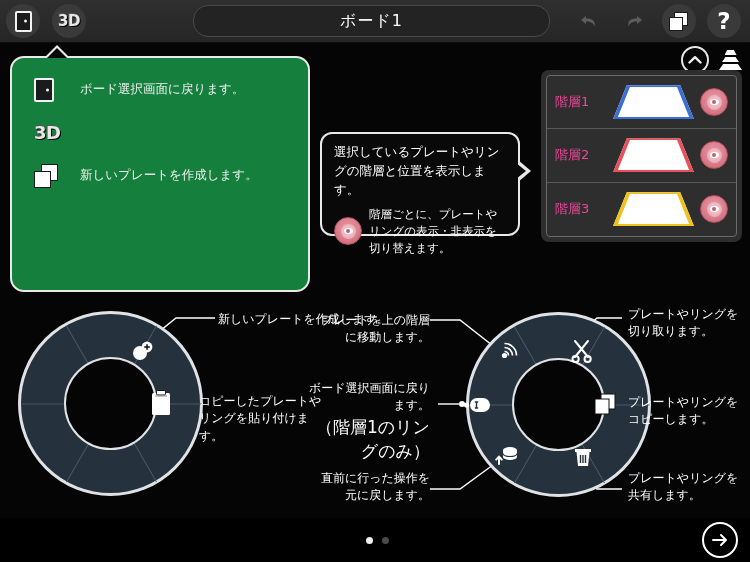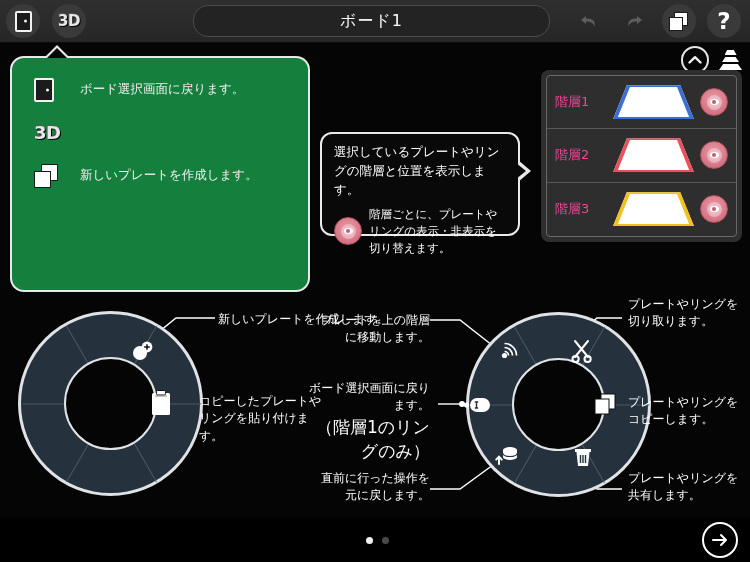--- a/index.html
+++ b/index.html
@@ -376,21 +376,21 @@
         <rect x="6" y="4" width="20" height="14" rx="7" fill="#fff"></rect>
         <path d="M12.5 8 L12.5 14 M10.8 8 L14.2 8 M10.8 14 L14.2 14" stroke="#25313d" stroke-width="1.4"></path>
         <circle cx="2.6" cy="11" r="2.6" fill="#fff"></circle>
       </svg>
     </span>
   </div>
 
   <div class="lbl r" style="left:318px;top:312px;width:112px;">
     <span>プレートを上の階層に移動します。</span>
   </div>
-  <div class="lbl" style="left:628px;top:296px;width:120px;">
+  <div class="lbl" style="left:628px;top:306px;width:120px;">
     <span>プレートやリングを切り取ります。</span>
   </div>
   <div class="lbl" style="left:628px;top:394px;width:120px;">
     <span>プレートやリングをコピーします。</span>
   </div>
   <div class="lbl" style="left:628px;top:470px;width:120px;">
     <span>プレートやリングを共有します。</span>
   </div>
   <div class="lbl r" style="left:310px;top:470px;width:120px;">
     <span>直前に行った操作を元に戻します。</span>

